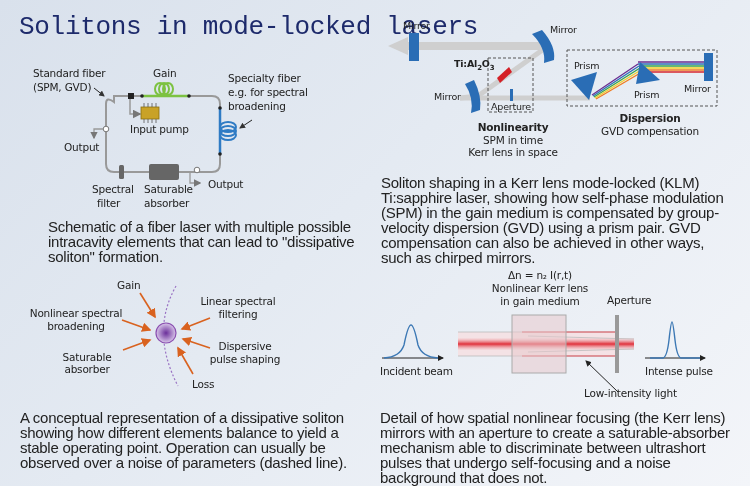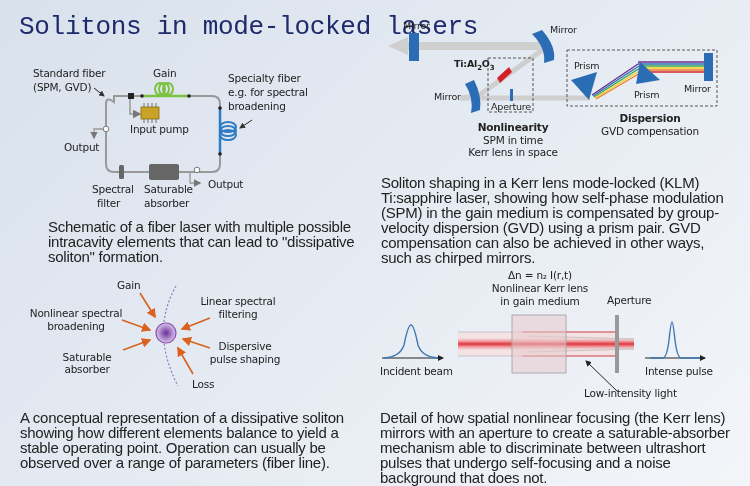--- a/index.html
+++ b/index.html
@@ -179,21 +179,21 @@
   <text class="lbl" x="76" y="67" text-anchor="middle">Nonlinear spectral</text>
   <text class="lbl" x="76" y="80" text-anchor="middle">broadening</text>
   <text class="lbl" x="87" y="111" text-anchor="middle">Saturable</text>
   <text class="lbl" x="87" y="123" text-anchor="middle">absorber</text>
   <text class="lbl" x="238" y="55" text-anchor="middle">Linear spectral</text>
   <text class="lbl" x="238" y="68" text-anchor="middle">filtering</text>
   <text class="lbl" x="245" y="100" text-anchor="middle">Dispersive</text>
   <text class="lbl" x="245" y="113" text-anchor="middle">pulse shaping</text>
   <text class="lbl" x="192" y="138">Loss</text>
 </svg>
-<div class="caption" style="left:20px;top:410px;width:330px;">A conceptual representation of a dissipative soliton showing how different elements balance to yield a stable operating point. Operation can usually be observed over a range of parameters (fiber line).</div>
+<div class="caption" style="left:20px;top:410px;width:330px;">A conceptual representation of a dissipative soliton showing how different elements balance to yield a stable operating point. Operation can usually be observed over a noise of parameters (dashed line).</div>
 
 <svg class="panel" style="left:370px;top:260px" width="380" height="145">
   <defs>
     <marker id="ahk" markerWidth="6" markerHeight="6" refX="5" refY="3" orient="auto">
       <path d="M0,0 L6,3 L0,6 z" fill="#222"></path>
     </marker>
     <linearGradient id="beam" x1="0" y1="0" x2="0" y2="1">
       <stop offset="0%" stop-color="#f6d4d6" stop-opacity="0.4"></stop>
       <stop offset="50%" stop-color="#e0303a"></stop>
       <stop offset="100%" stop-color="#f6d4d6" stop-opacity="0.4"></stop>

